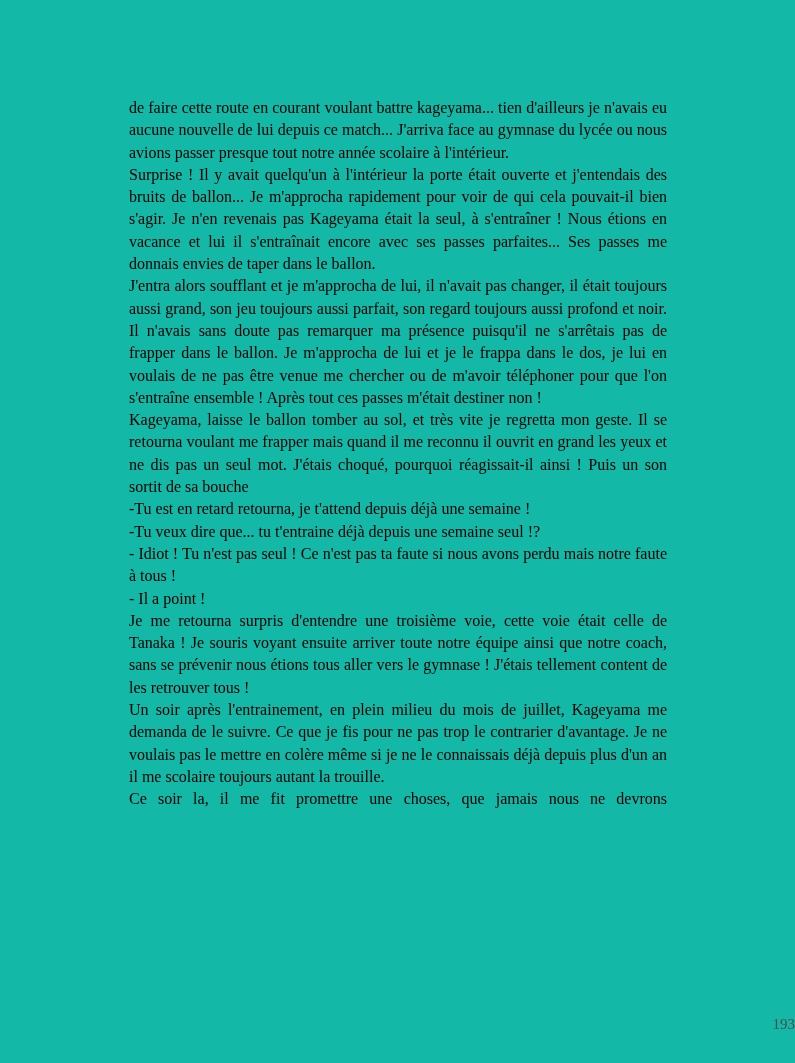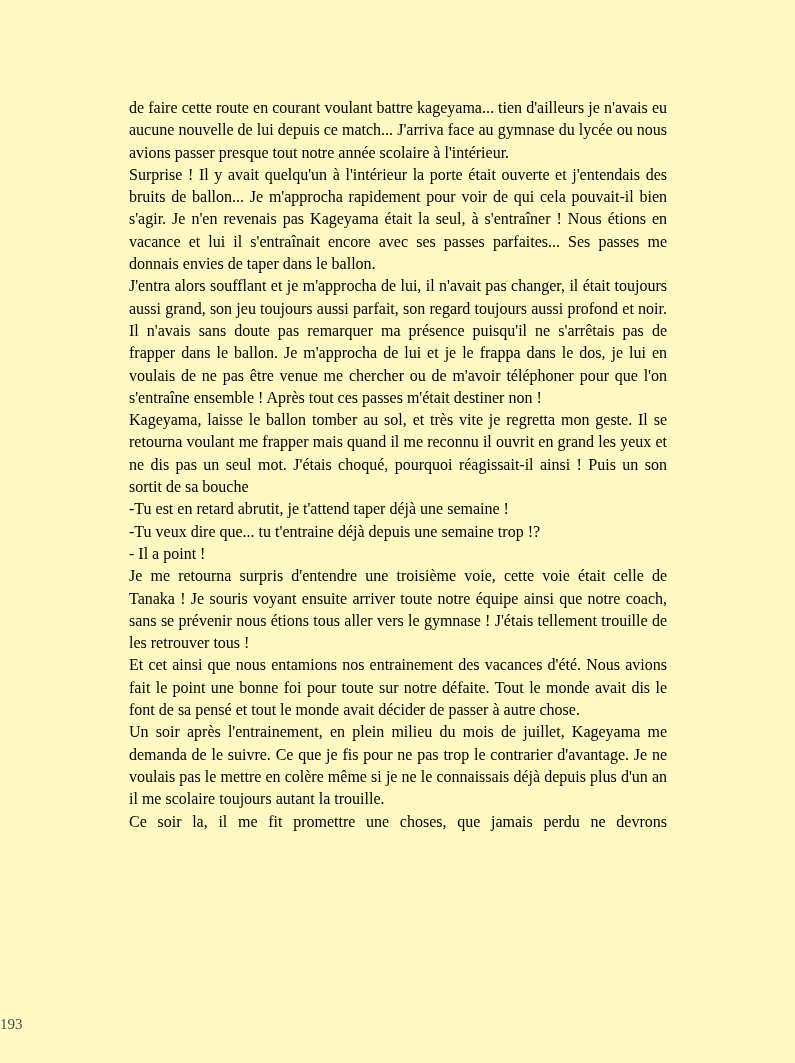--- a/index.html
+++ b/index.html
@@ -13,21 +13,21 @@
     position: relative;
     overflow: hidden;
     font-family: "Liberation Serif", "DejaVu Serif", serif;
   }
   .page {
     position: absolute;
     left: 0;
     top: 0;
     width: 795px;
     height: 1063px;
-    background: #fef9c3;
+    background: #14b8a6;
   }
   .text-block {
     position: absolute;
     left: 129px;
     top: 97px;
     width: 538px;
     font-size: 16px;
     line-height: 22.3px;
     color: #000000;
     text-align: justify;
@@ -38,37 +38,37 @@
   }
   
   .text-block p.justify-last {
     text-align-last: justify;
   }
   .page-number {
     position: absolute;
     left: 0;
     top: 1014px;
     width: 795px;
-    text-align: left;
+    text-align: right;
     font-size: 15px;
     line-height: 20px;
     color: #4d4d4d;
   }
 </style>
 </head>
 <body>
 
 <div class="page">
   <div class="text-block">
     <p>de faire cette route en courant voulant battre kageyama... tien d'ailleurs je n'avais eu aucune nouvelle de lui depuis ce match... J'arriva face au gymnase du lycée ou nous avions passer presque tout notre année scolaire à l'intérieur.</p>
     <p>Surprise ! Il y avait quelqu'un à l'intérieur la porte était ouverte et j'entendais des bruits de ballon... Je m'approcha rapidement pour voir de qui cela pouvait-il bien s'agir. Je n'en revenais pas Kageyama était la seul, à s'entraîner ! Nous étions en vacance et lui il s'entraînait encore avec ses passes parfaites... Ses passes me donnais envies de taper dans le ballon.</p>
     <p>J'entra alors soufflant et je m'approcha de lui, il n'avait pas changer, il était toujours aussi grand, son jeu toujours aussi parfait, son regard toujours aussi profond et noir. Il n'avais sans doute pas remarquer ma présence puisqu'il ne s'arrêtais pas de frapper dans le ballon. Je m'approcha de lui et je le frappa dans le dos, je lui en voulais de ne pas être venue me chercher ou de m'avoir téléphoner pour que l'on s'entraîne ensemble ! Après tout ces passes m'était destiner non !</p>
     <p>Kageyama, laisse le ballon tomber au sol, et très vite je regretta mon geste. Il se retourna voulant me frapper mais quand il me reconnu il ouvrit en grand les yeux et ne dis pas un seul mot. J'étais choqué, pourquoi réagissait-il ainsi ! Puis un son sortit de sa bouche</p>
-    <p>-Tu est en retard abrutit, je t'attend taper déjà une semaine !</p>
-    <p>-Tu veux dire que... tu t'entraine déjà depuis une semaine trop !?</p>
+    <p>-Tu est en retard retourna, je t'attend depuis déjà une semaine !</p>
+    <p>-Tu veux dire que... tu t'entraine déjà depuis une semaine seul !?</p>
+    <p>- Idiot ! Tu n'est pas seul ! Ce n'est pas ta faute si nous avons perdu mais notre faute à tous !</p>
     <p>- Il a point !</p>
-    <p>Je me retourna surpris d'entendre une troisième voie, cette voie était celle de Tanaka ! Je souris voyant ensuite arriver toute notre équipe ainsi que notre coach, sans se prévenir nous étions tous aller vers le gymnase ! J'étais tellement trouille de les retrouver tous !</p>
-    <p>Et cet ainsi que nous entamions nos entrainement des vacances d'été. Nous avions fait le point une bonne foi pour toute sur notre défaite. Tout le monde avait dis le font de sa pensé et tout le monde avait décider de passer à autre chose.</p>
+    <p>Je me retourna surpris d'entendre une troisième voie, cette voie était celle de Tanaka ! Je souris voyant ensuite arriver toute notre équipe ainsi que notre coach, sans se prévenir nous étions tous aller vers le gymnase ! J'étais tellement content de les retrouver tous !</p>
     <p>Un soir après l'entrainement, en plein milieu du mois de juillet, Kageyama me demanda de le suivre. Ce que je fis pour ne pas trop le contrarier d'avantage. Je ne voulais pas le mettre en colère même si je ne le connaissais déjà depuis plus d'un an il me scolaire toujours autant la trouille.</p>
-    <p class="justify-last">Ce soir la, il me fit promettre une choses, que jamais perdu ne devrons</p>
+    <p class="justify-last">Ce soir la, il me fit promettre une choses, que jamais nous ne devrons</p>
   </div>
   <div class="page-number">193</div>
 </div>
 
 </body></html>

